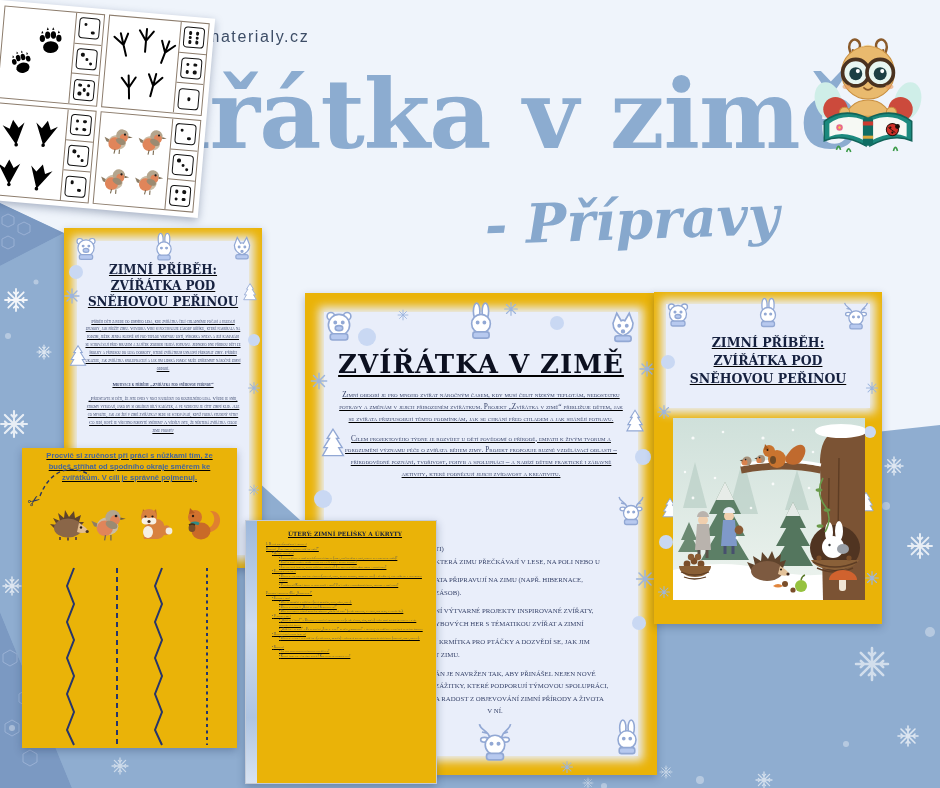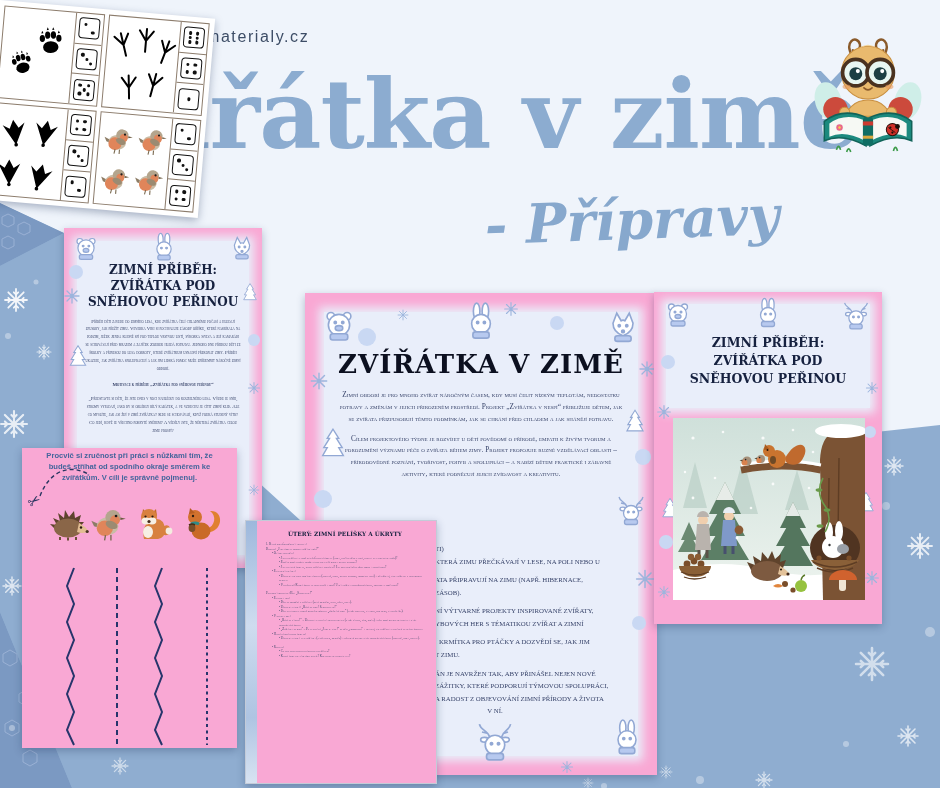--- a/index.html
+++ b/index.html
@@ -6,21 +6,21 @@
   #canvas{position:relative;width:940px;height:788px;overflow:hidden;background:#eff4fb;font-family:"Liberation Sans",sans-serif;}
   .abs{position:absolute;}
   svg{display:block;}
   
   .site-url{left:74px;top:28px;font-size:16px;letter-spacing:1.6px;color:#3d4d66;}
   .big-title{left:40px;top:58px;width:830px;text-align:center;font-family:"DejaVu Serif",serif;font-weight:bold;
              font-size:96px;color:#8cacd0;letter-spacing:-1px;}
   .subtitle{left:452px;top:188px;width:360px;text-align:center;font-family:"DejaVu Serif",serif;
             font-style:italic;font-weight:bold;font-size:54px;color:#87a8cd;transform:rotate(-2deg);}
   
-  .page{position:absolute;background:#f9a8d4;box-shadow:0 3px 8px rgba(30,50,90,.three);box-shadow:0 3px 8px rgba(30,50,90,.3);overflow:hidden;}
+  .page{position:absolute;background:#eab308;box-shadow:0 3px 8px rgba(30,50,90,.three);box-shadow:0 3px 8px rgba(30,50,90,.3);overflow:hidden;text-decoration:underline;}
   .panel{position:absolute;background:#e9eefa;box-shadow:0 0 9px 5px #e9eefa;}
   .pg-title{position:relative;text-align:center;font-family:"DejaVu Serif",serif;font-weight:bold;color:#16213f;}
   .smalltext{font-family:"Liberation Serif",serif;font-variant:small-caps;color:#39456b;text-align:center;}
   
   #story-page{left:64px;top:228px;width:198px;height:340px;z-index:1;}
   #story-page .panel{left:13px;top:13px;right:13px;bottom:13px;}
   #story-page .pg-title{margin:34px 18px 6px;font-size:12px;line-height:1.35;}
   #story-page .smalltext{margin:7px 21px 0;font-size:4.9px;line-height:1.6;}
   #story-page .mot{font-weight:bold;margin-top:9px;}
   
@@ -342,21 +342,21 @@
       <use href="#d-bunny" transform="translate(322,448) scale(1.2)"></use>
       <use href="#bflake" transform="translate(14,88) scale(1.1)"></use>
       <use href="#bflake" transform="translate(206,16) scale(.9)"></use>
       <use href="#bflake" transform="translate(342,76) scale(1.0)"></use>
       <use href="#bflake" transform="translate(14,276) scale(.9)"></use>
       <use href="#bflake" transform="translate(340,286) scale(1.2)"></use>
       <use href="#bflake" transform="translate(98,22) scale(.7)"></use>
       <use href="#bflake" transform="translate(262,474) scale(.8)"></use>
     </svg>
     <div class="pg-title">ZVÍŘÁTKA V ZIMĚ</div>
-    <div class="smalltext" style="position:relative">Zimní období je pro mnoho zvířat náročným časem, kdy musí čelit nízkým teplotám, nedostatku potravy a změnám v jejich přirozeném prostředí. Projekt „Zvířátka v nespí“ přibližuje dětem, jak se zvířata přizpůsobují těmto podmínkám, jak se chrání před chladem a jak shánějí potravu.</div>
+    <div class="smalltext" style="position:relative">Zimní období je pro mnoho zvířat náročným časem, kdy musí čelit nízkým teplotám, nedostatku potravy a změnám v jejich přirozeném zvířátkům. Projekt „Zvířátka v zimě“ přibližuje dětem, jak se zvířata přizpůsobují těmto podmínkám, jak se chrání před chladem a jak shánějí potravu.</div>
     <div class="smalltext" style="position:relative">Cílem projektového týdne je rozvíjet u dětí povědomí o přírodě, empatii k živým tvorům a porozumění významu péče o zvířata během zimy. Projekt propojuje různé vzdělávací oblasti – přírodovědné poznání, tvořivost, pohyb a spolupráci – a nabízí dětem praktické i zábavné aktivity, které podněcují jejich zvídavost a kreativitu.</div>
     <div id="frags">
       <div>TI)</div>
       <div>KTERÁ ZIMU PŘEČKÁVAJÍ V LESE, NA POLI NEBO U</div>
       <div class="mt">ATA PŘIPRAVUJÍ NA ZIMU (NAPŘ. HIBERNACE,</div>
       <div>ZÁSOB).</div>
       <div class="mt">NÍ VÝTVARNÉ PROJEKTY INSPIROVANÉ ZVÍŘATY,</div>
       <div>YBOVÝCH HER S TÉMATIKOU ZVÍŘAT A ZIMNÍ</div>
       <div class="mt">Í KRMÍTKA PRO PTÁČKY A DOZVĚDÍ SE, JAK JIM</div>
       <div>T ZIMU.</div>

